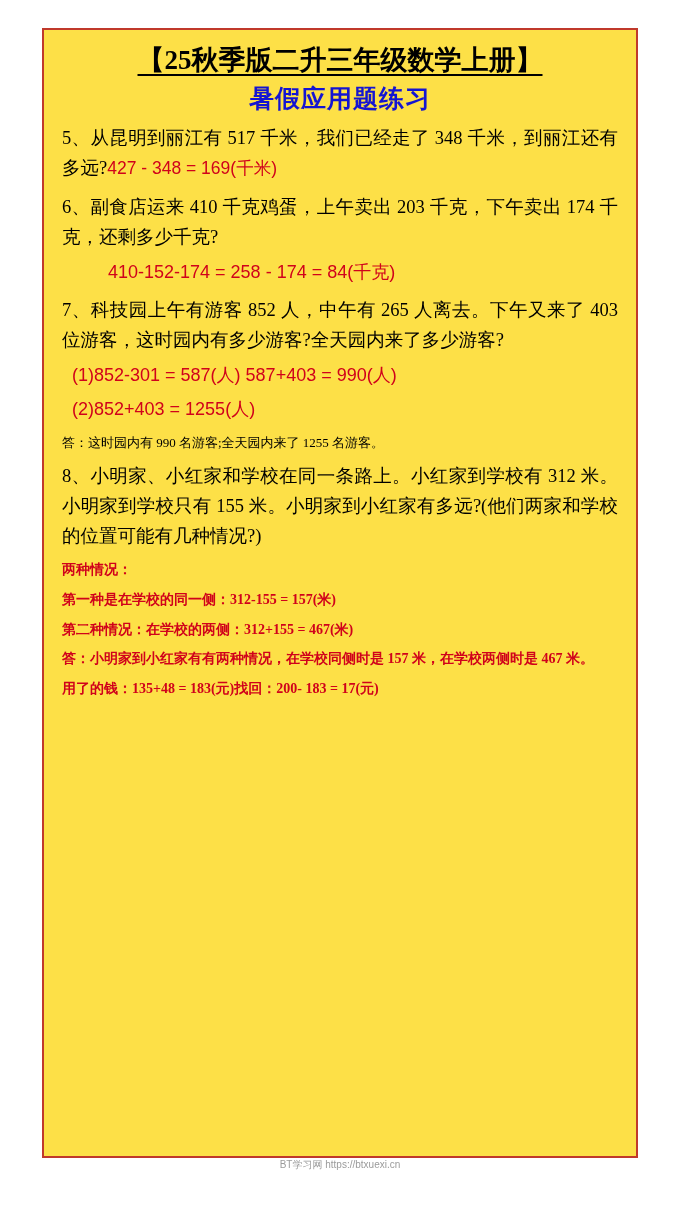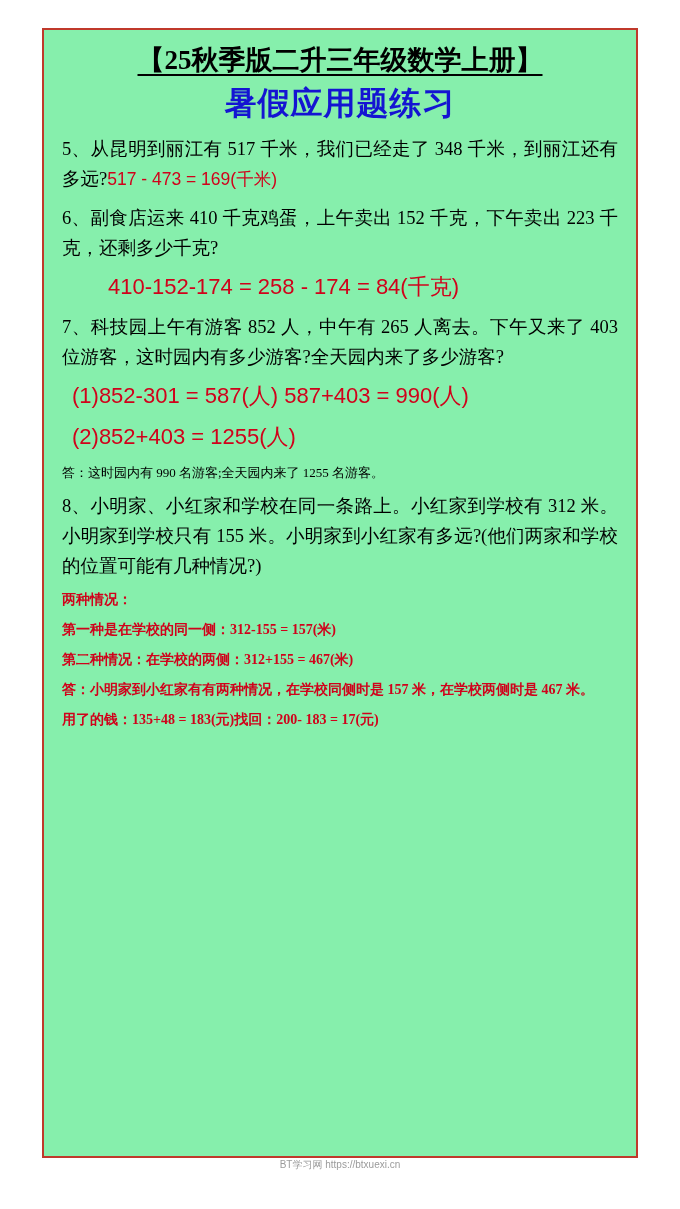--- a/index.html
+++ b/index.html
@@ -15,39 +15,39 @@
     overflow: hidden;
   }
   #page {
     position: absolute;
     left: 42px;
     top: 28px;
     width: 596px;
     height: 1130px;
     border: 2px solid #c0392b;
     box-sizing: border-box;
-    background: #86efac;
+    background: #fde047;
   }
   .inner {
     padding: 14px 18px 0 18px;
   }
   .title-main {
     text-align: center;
     font-size: 27px;
     font-weight: bold;
     letter-spacing: 0px;
     color: #000000;
     text-decoration: underline;
     text-underline-offset: 5px;
     font-family: "Liberation Serif", serif;
     line-height: 1.25;
   }
   .title-sub {
     text-align: center;
-    font-size: 32px;
+    font-size: 25px;
     font-weight: bold;
     color: #1414d2;
     margin-top: 4px;
     letter-spacing: 1px;
     font-family: "Liberation Serif", serif;
   }
   .qblock {
     margin-top: 9px;
     font-size: 18.5px;
     line-height: 1.62;
@@ -55,21 +55,21 @@
     text-align: justify;
   }
   .qblock .ans {
     color: #d0021b;
     font-family: "Liberation Sans", sans-serif;
     font-size: 17.5px;
   }
   .ansline {
     color: #d0021b;
     font-family: "Liberation Sans", sans-serif;
-    font-size: 22px;
+    font-size: 18px;
     line-height: 1.62;
     margin-top: 5px;
   }
   .ansline.indent1 { padding-left: 46px; }
   .ansline.indent2 { padding-left: 10px; }
   .answer-cn {
     font-size: 13px;
     line-height: 1.62;
     color: #000000;
     margin-top: 8px;
@@ -96,25 +96,25 @@
 </head>
 <body>
 
 <div id="page">
   <div class="inner">
 
     <div class="title-main">【25秋季版二升三年级数学上册】</div>
     <div class="title-sub">暑假应用题练习</div>
 
     <div class="qblock">
-      <span>5、从昆明到丽江有 517 千米，我们已经走了 348 千米，到丽江还有多远?</span><span class="ans">517 - 473 = 169(千米)</span>
+      <span>5、从昆明到丽江有 517 千米，我们已经走了 348 千米，到丽江还有多远?</span><span class="ans">427 - 348 = 169(千米)</span>
     </div>
 
     <div class="qblock">
-      <span>6、副食店运来 410 千克鸡蛋，上午卖出 152 千克，下午卖出 223 千克，还剩多少千克?</span>
+      <span>6、副食店运来 410 千克鸡蛋，上午卖出 203 千克，下午卖出 174 千克，还剩多少千克?</span>
     </div>
     <div class="ansline indent1">410-152-174 = 258 - 174 = 84(千克)</div>
 
     <div class="qblock">
       <span>7、科技园上午有游客 852 人，中午有 265 人离去。下午又来了 403 位游客，这时园内有多少游客?全天园内来了多少游客?</span>
     </div>
     <div class="ansline indent2">(1)852-301 = 587(人)  587+403 = 990(人)</div>
     <div class="ansline indent2">(2)852+403 = 1255(人)</div>
     <div class="answer-cn">答：这时园内有 990 名游客;全天园内来了 1255 名游客。</div>
 

